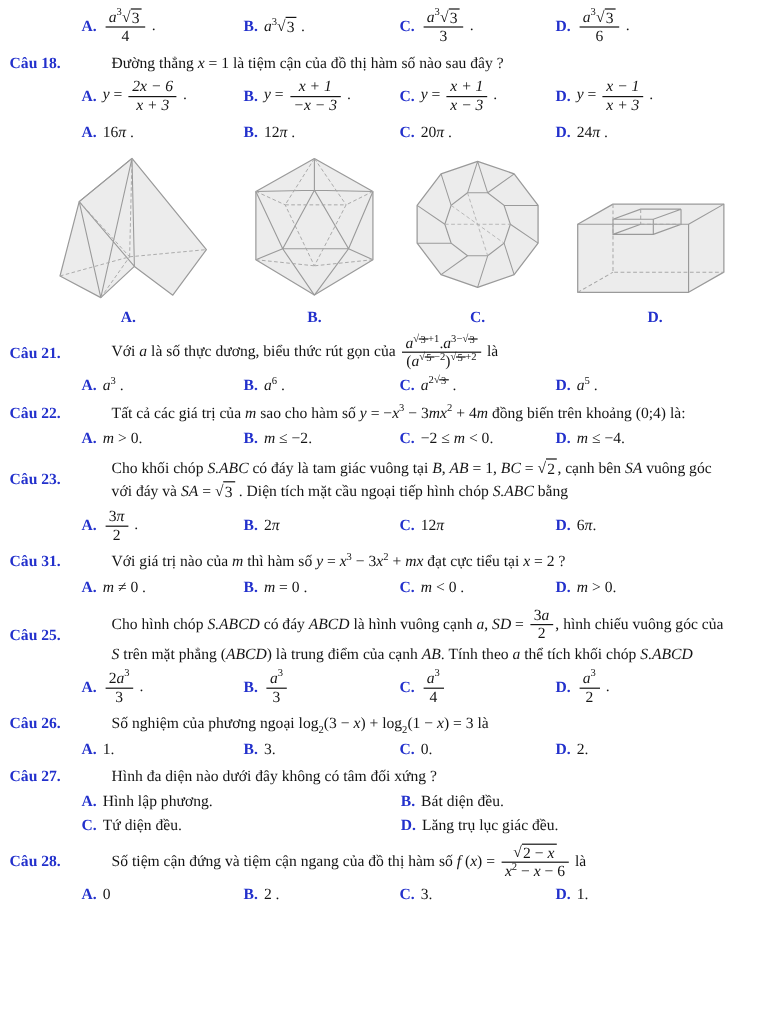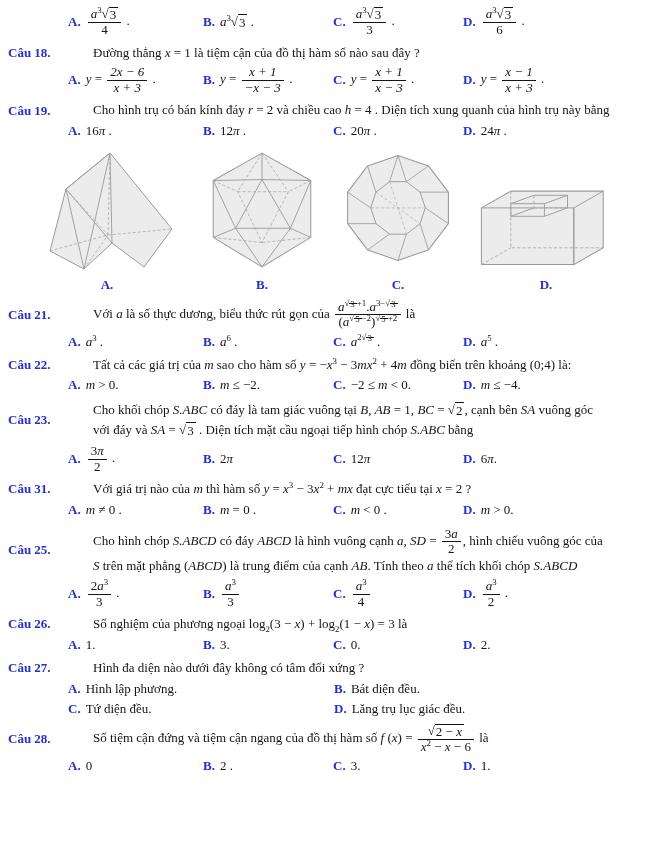--- a/index.html
+++ b/index.html
@@ -93,24 +93,20 @@
           <span><span class="mi">y</span><span class="mt"> = </span><span class="frac"><span class="num"><span class="mi">x + 1</span></span><span class="den"><span class="mi">x − 3</span></span></span><span class="mt"> .</span></span>
         </span>
       <span class="opt w4">
           <b class="ol">D.</b>
           <span><span class="mi">y</span><span class="mt"> = </span><span class="frac"><span class="num"><span class="mi">x − 1</span></span><span class="den"><span class="mi">x + 3</span></span></span><span class="mt"> .</span></span>
         </span>
     </div>
   </div>
 
   <div class="q">
-    <div class="qhead">
-      <span class="qlabel">Câu 19.</span>
-      <span class="qtext"><span class="mt">Cho hình trụ có bán kính đáy </span><span class="mi">r</span><span class="mt"> = 2  và chiều cao </span><span class="mi">h</span><span class="mt"> = 4 . Diện tích xung quanh của hình trụ này bằng</span></span>
-    </div>
     <div class="opts">
       <span class="opt w1">
           <b class="ol">A.</b>
           <span><span class="mt">16</span><span class="mi">π</span><span class="mt"> .</span></span>
         </span>
       <span class="opt w2">
           <b class="ol">B.</b>
           <span><span class="mt">12</span><span class="mi">π</span><span class="mt"> .</span></span>
         </span>
       <span class="opt w3">

